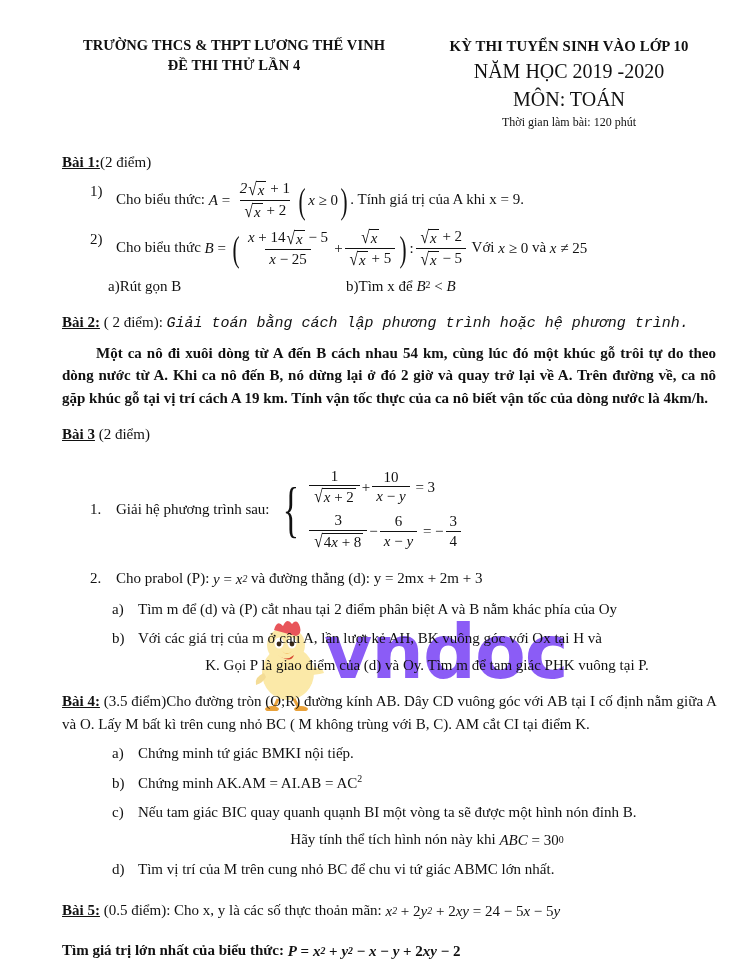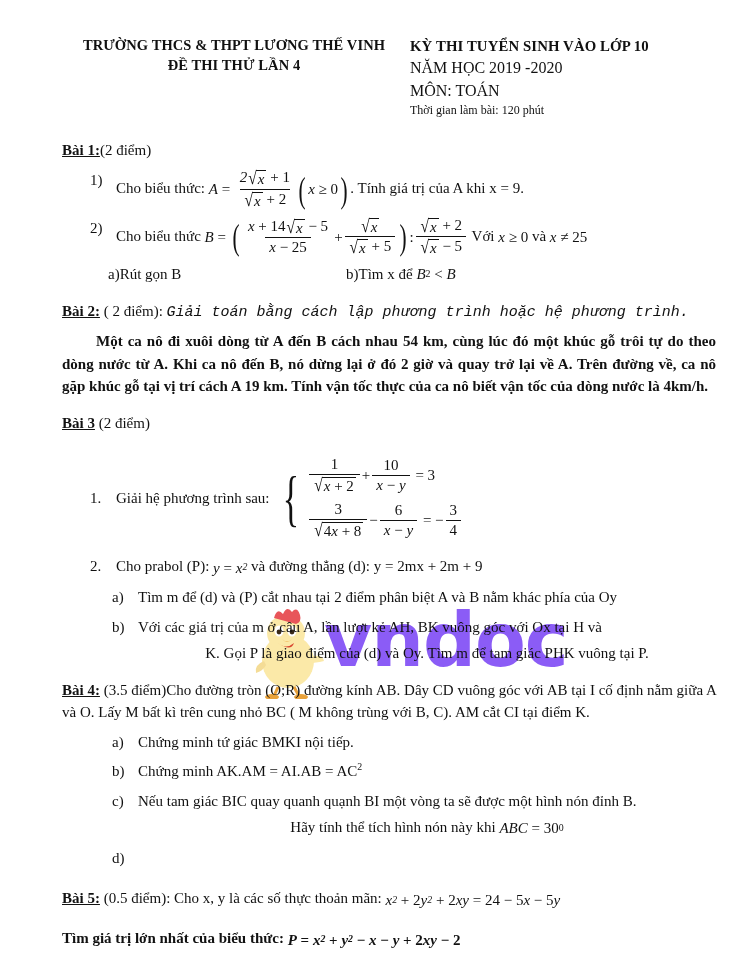--- a/index.html
+++ b/index.html
@@ -31,31 +31,31 @@
   .hdr-left {
     width: 352px;
     text-align: center;
     font-weight: bold;
     font-size: 14.5px;
     line-height: 1.35;
     letter-spacing: .1px;
   }
   .hdr-right {
     flex: 1;
-    text-align: left;
+    text-align: center;
     line-height: 1.42;
   }
   .hdr-right .l1 {
     font-weight: bold;
     font-size: 14.8px;
     letter-spacing: .1px;
   }
   .hdr-right .l2,
   .hdr-right .l3 {
-    font-size: 16px;
+    font-size: 20px;
   }
   .hdr-right .l4 {
     font-size: 12px;
   }
 
   
   .body-wrap {
     position: relative;
     padding: 0 26px 0 62px;
     margin-top: 20px;
@@ -410,21 +410,21 @@
       <div class="item lvl1" style="margin-top:16px;">
         <span class="marker">2.</span>
         <span class="content">
           <span>Cho prabol (P):</span>
           <span class="math">
               <span>y</span>
               <span class="up">&nbsp;=&nbsp;</span>
               <span>x</span>
               <sup class="exp">2</sup>
             </span>
-          <span>và đường thẳng (d): y = 2mx + 2m + 9</span>
+          <span>và đường thẳng (d): y = 2mx + 2m + 3</span>
         </span>
       </div>
 
       <div class="item lvl2">
         <span class="marker">a)</span>
         <span class="content">Tìm m để (d) và (P) cắt nhau tại 2 điểm phân biệt A và B nằm khác phía của Oy</span>
       </div>
       <div class="item lvl2">
         <span class="marker">b)</span>
         <span class="content">Với các giá trị của m ở câu A, lần lượt kẻ AH, BK vuông góc với Ox tại H và</span>
@@ -456,20 +456,21 @@
           <span>ABC</span>
             <span class="up">&nbsp;</span>
             <span class="up">=</span>
             <span class="up">&nbsp;</span>
             <span class="up">30</span>
             <sup class="expn">0</sup>
         </span>
       </div>
       <div class="item lvl2">
         <span class="marker">d)</span>
+        <span class="content">Tìm vị trí của M trên cung nhỏ BC để chu vi tứ giác ABMC lớn nhất.</span>
       </div>
 
       <div class="bai-head" style="margin-top:18px;">
         <span class="bai-label">Bài 5:</span>
         <span>(0.5 điểm):</span>
         <span>Cho x, y là các số thực thoản mãn:</span>
         <span class="math">
           <span>x</span>
             <sup class="exp">2</sup>
             <span class="up">&nbsp;+&nbsp;2</span>

